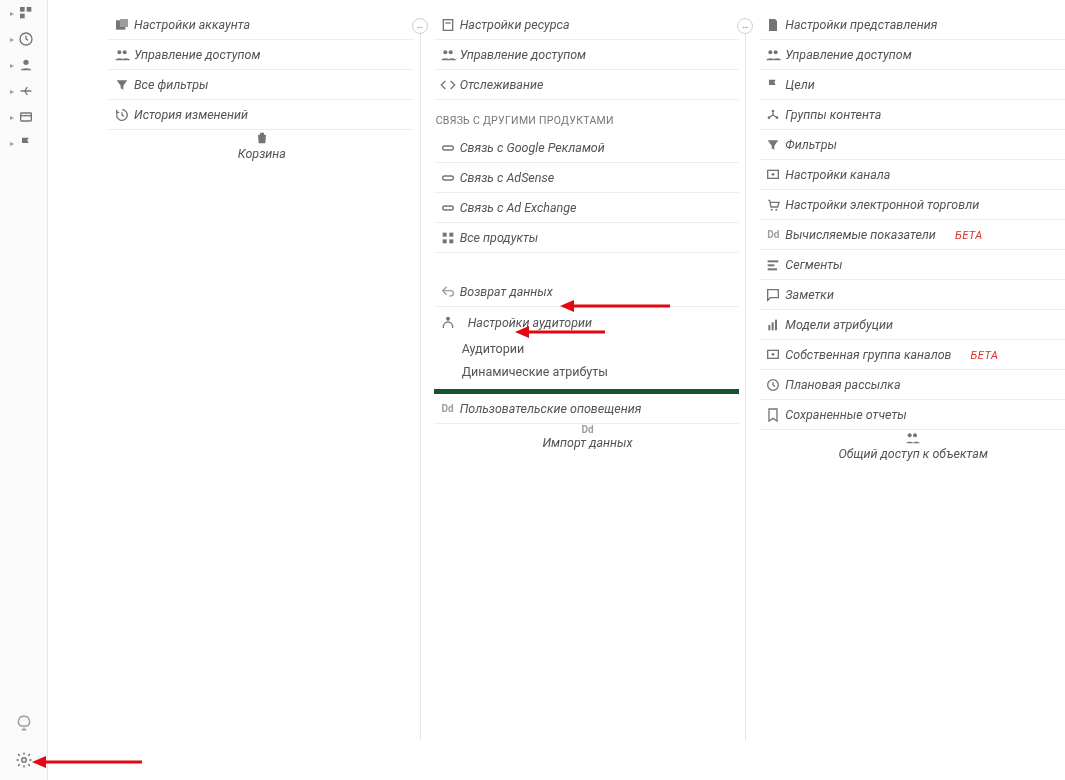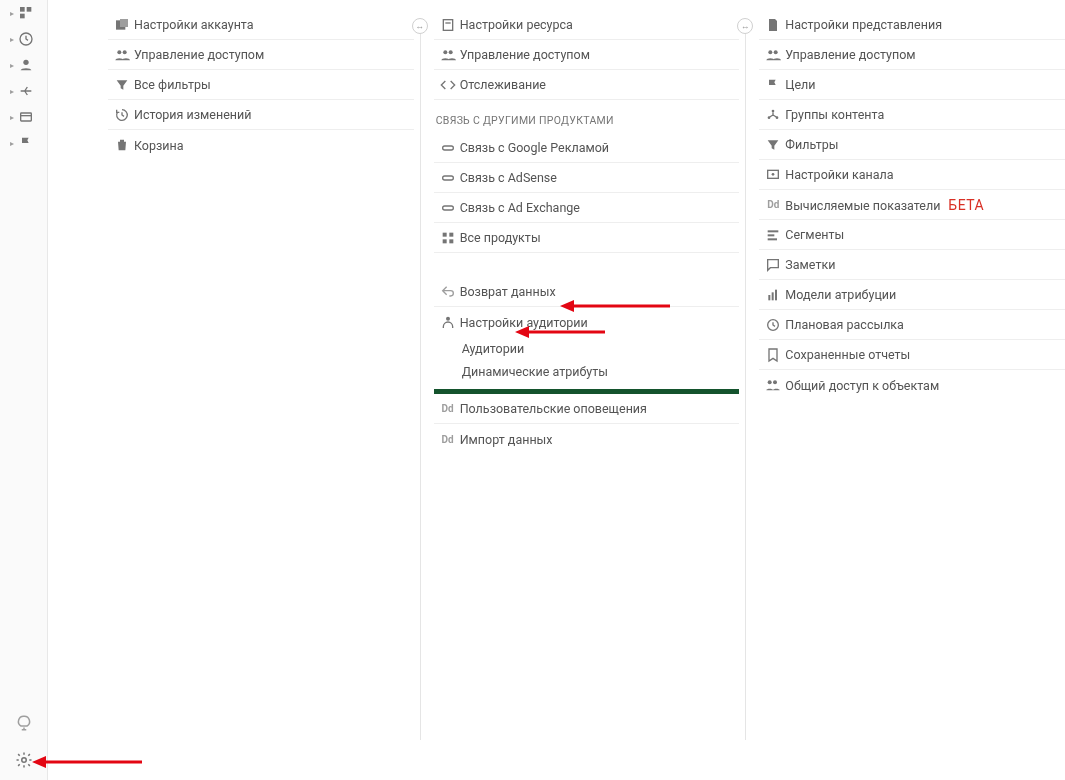--- a/index.html
+++ b/index.html
@@ -63,40 +63,40 @@
     background:#fff; display:flex; align-items:center; justify-content:center;
     font-size:9px; color:#9e9e9e; cursor:pointer;
   }
   .row {
     display:flex; align-items:center;
     height:30px;
     border-bottom:1px solid #eeeeee;
     padding-left:2px;
     cursor:pointer;
   }
-  .row:last-child { border-bottom:none; }
+  .row:last-child { border-bottom:none;flex-direction:column; }
   .row .icon {
     width:24px; display:flex; align-items:center; justify-content:center;
     color:#757575;
   }
-  .row .label { font-size:12.5px; color:#545454; }
+  .row .label { font-size:12.5px; color:#545454;font-style:italic; }
   .subrow {
     display:block;
     padding: 4px 0 4px 28px;
     font-size:12.5px; color:#545454;
     cursor:pointer;
   }
   .subrow-group { border-bottom:5px solid #14532d; padding-bottom:6px; }
   .section-title {
     font-size:10.5px; letter-spacing:.3px; color:#757575;
     padding: 14px 0 6px 2px;
     text-transform:uppercase;
   }
   .beta {
-    font-size:14px; color:#d93025; letter-spacing:.5px; margin-left:8px;
+    font-size:11px; color:#d93025; letter-spacing:.5px; margin-left:19px;
   }
   .spacer { height:24px; }
 
   
   .arrow {
     position:absolute; pointer-events:none;
   }
   .arrow svg { display:block; }
 
 </style>
@@ -282,21 +282,21 @@
     <div class="spacer"></div>
 
     <div class="row">
       <span class="icon">
           <svg width="16" height="16" viewBox="0 0 24 24">
             <path d="M10 4l-6 6 6 6m-6-6h12a4 4 0 0 1 0 8h-2" fill="none" stroke="#9e9e9e" stroke-width="2"></path>
           </svg>
         </span>
       <span class="label">Возврат данных</span>
     </div>
-    <div class="row" style="border-bottom:none;">
+    <div class="row" style="border-bottom:none;gap:8px;">
       <span class="icon">
           <svg width="16" height="16" viewBox="0 0 24 24">
             <circle cx="12" cy="7" r="3" fill="#757575"></circle>
             <path d="M5 21v-2a5 5 0 0 1 14 0v2" fill="none" stroke="#757575" stroke-width="2"></path>
           </svg>
         </span>
       <span class="label">Настройки аудитории</span>
     </div>
     <div class="subrow-group">
       <span class="subrow">Аудитории</span>
@@ -364,20 +364,30 @@
     <div class="row">
       <span class="icon">
           <svg width="16" height="16" viewBox="0 0 24 24">
             <rect x="4" y="5" width="16" height="12" fill="none" stroke="#757575" stroke-width="2"></rect>
             <circle cx="12" cy="11" r="2" fill="#757575"></circle>
           </svg>
         </span>
       <span class="label">Настройки канала</span>
     </div>
     <div class="row">
+      <span class="icon">
+          <svg width="16" height="16" viewBox="0 0 24 24">
+            <path d="M5 5h2l2 10h10l2-7H8" fill="none" stroke="#757575" stroke-width="2"></path>
+            <circle cx="10" cy="19" r="1.5" fill="#757575"></circle>
+            <circle cx="17" cy="19" r="1.5" fill="#757575"></circle>
+          </svg>
+        </span>
+      <span class="label">Настройки электронной торговли</span>
+    </div>
+    <div class="row">
       <span class="icon" style="font-size:10px;font-weight:bold;color:#9e9e9e;">Dd</span>
       <span class="label"><span>Вычисляемые показатели</span><span class="beta">БЕТА</span></span>
     </div>
 
 
     <div class="row">
       <span class="icon">
           <svg width="16" height="16" viewBox="0 0 24 24">
             <rect x="4" y="5" width="16" height="3" fill="#757575"></rect>
             <rect x="4" y="11" width="10" height="3" fill="#757575"></rect>
@@ -396,20 +406,29 @@
     </div>
     <div class="row">
       <span class="icon">
           <svg width="16" height="16" viewBox="0 0 24 24">
             <rect x="5" y="12" width="3" height="8" fill="#757575"></rect>
             <rect x="10" y="8" width="3" height="12" fill="#757575"></rect>
             <rect x="15" y="4" width="3" height="16" fill="#757575"></rect>
           </svg>
         </span>
       <span class="label">Модели атрибуции</span>
+    </div>
+    <div class="row">
+      <span class="icon">
+          <svg width="16" height="16" viewBox="0 0 24 24">
+            <rect x="4" y="5" width="16" height="12" fill="none" stroke="#757575" stroke-width="2"></rect>
+            <circle cx="12" cy="11" r="2" fill="#757575"></circle>
+          </svg>
+        </span>
+      <span class="label"><span>Собственная группа каналов</span><span class="beta">БЕТА</span></span>
     </div>
     <div class="row">
       <span class="icon">
           <svg width="16" height="16" viewBox="0 0 24 24">
             <circle cx="12" cy="12" r="8" fill="none" stroke="#757575" stroke-width="2"></circle>
             <path d="M12 8v4l3 2" stroke="#757575" stroke-width="2" fill="none"></path>
           </svg>
         </span>
       <span class="label">Плановая рассылка</span>
     </div>

